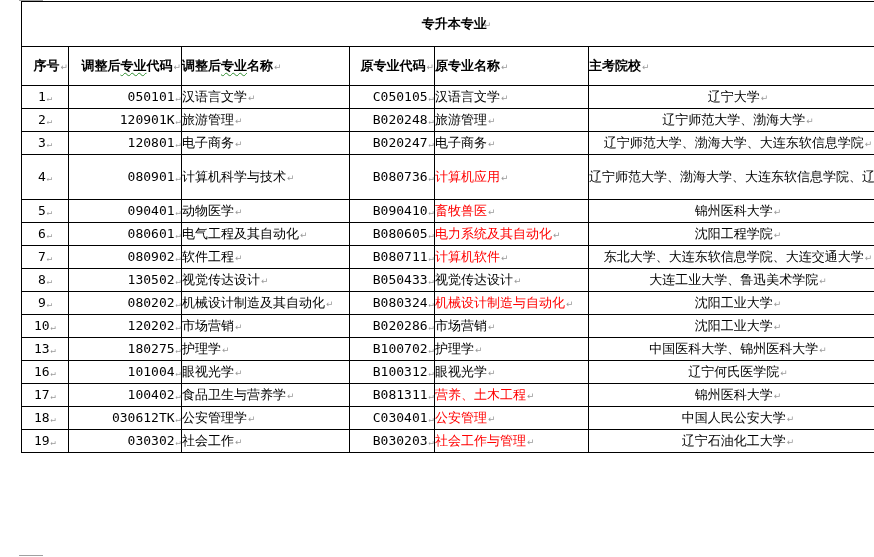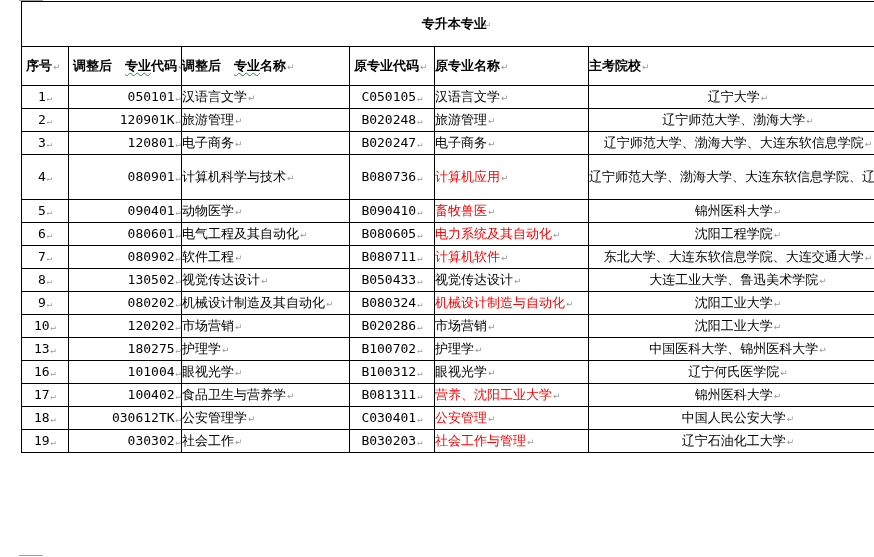--- a/index.html
+++ b/index.html
@@ -57,47 +57,46 @@
     position: relative;
     left: 4px;
   }
   .head-row th {
     height: 38px;
     font-weight: bold;
     font-size: 14px;
     text-align: left;
   }
   .head-row th.left-head {
-    text-align: left;
+    text-align: right;
     padding-left: 4px;
   }
   .mark {
     color: #9a9a9a;
     font-size: 9px;
     font-weight: normal;
     margin-left: 1px;
   }
   tr.data-row td {
     height: 22px;
   }
   tr.data-row.tall td {
     height: 44px;
   }
   td.c-seq { text-align: center; font-family: "DejaVu Sans Mono", monospace; font-size: 12px; }
   td.c-code { text-align: right; font-family: "DejaVu Sans Mono", monospace; font-size: 12px; }
   td.c-name { text-align: left; padding-left: 1px; }
-  td.c-orig-code { text-align: center; font-family: "DejaVu Sans Mono", monospace; font-size: 11.5px; padding-left: 1px; }
+  td.c-orig-code { text-align: right; font-family: "DejaVu Sans Mono", monospace; font-size: 11.5px; padding-left: 1px; }
   td.c-orig-name { text-align: left; padding-left: 1px; }
   td.c-orig-name.changed { color: #ff0000; }
   td.c-school { text-align: center; padding-left: 1px; white-space: normal; line-height: 21px; }
   .squiggle {
     text-decoration: underline wavy #2e8b2e;
     text-decoration-thickness: 1px;
     text-underline-offset: 2px;
-    margin-left: 13px;
   }
 </style>
 </head>
 <body>
 
 <div class="corner-mark"></div>
 <div class="corner-mark-bottom"></div>
 
 <table class="doc-table">
   <colgroup>
@@ -216,21 +215,21 @@
         <td class="c-name"><span>眼视光学</span><span class="mark">↵</span></td>
         <td class="c-orig-code"><span>B100312</span><span class="mark">↵</span></td>
         <td class="c-orig-name"><span>眼视光学</span><span class="mark">↵</span></td>
         <td class="c-school"><span>辽宁何氏医学院</span><span class="mark">↵</span></td>
       </tr>
       <tr class="data-row">
         <td class="c-seq"><span>17</span><span class="mark">↵</span></td>
         <td class="c-code"><span>100402</span><span class="mark">↵</span></td>
         <td class="c-name"><span>食品卫生与营养学</span><span class="mark">↵</span></td>
         <td class="c-orig-code"><span>B081311</span><span class="mark">↵</span></td>
-        <td class="c-orig-name changed"><span>营养、沈阳工业大学</span><span class="mark">↵</span></td>
+        <td class="c-orig-name changed"><span>营养、土木工程</span><span class="mark">↵</span></td>
         <td class="c-school"><span>锦州医科大学</span><span class="mark">↵</span></td>
       </tr>
       <tr class="data-row">
         <td class="c-seq"><span>18</span><span class="mark">↵</span></td>
         <td class="c-code"><span>030612TK</span><span class="mark">↵</span></td>
         <td class="c-name"><span>公安管理学</span><span class="mark">↵</span></td>
         <td class="c-orig-code"><span>C030401</span><span class="mark">↵</span></td>
         <td class="c-orig-name changed"><span>公安管理</span><span class="mark">↵</span></td>
         <td class="c-school"><span>中国人民公安大学</span><span class="mark">↵</span></td>
       </tr>

